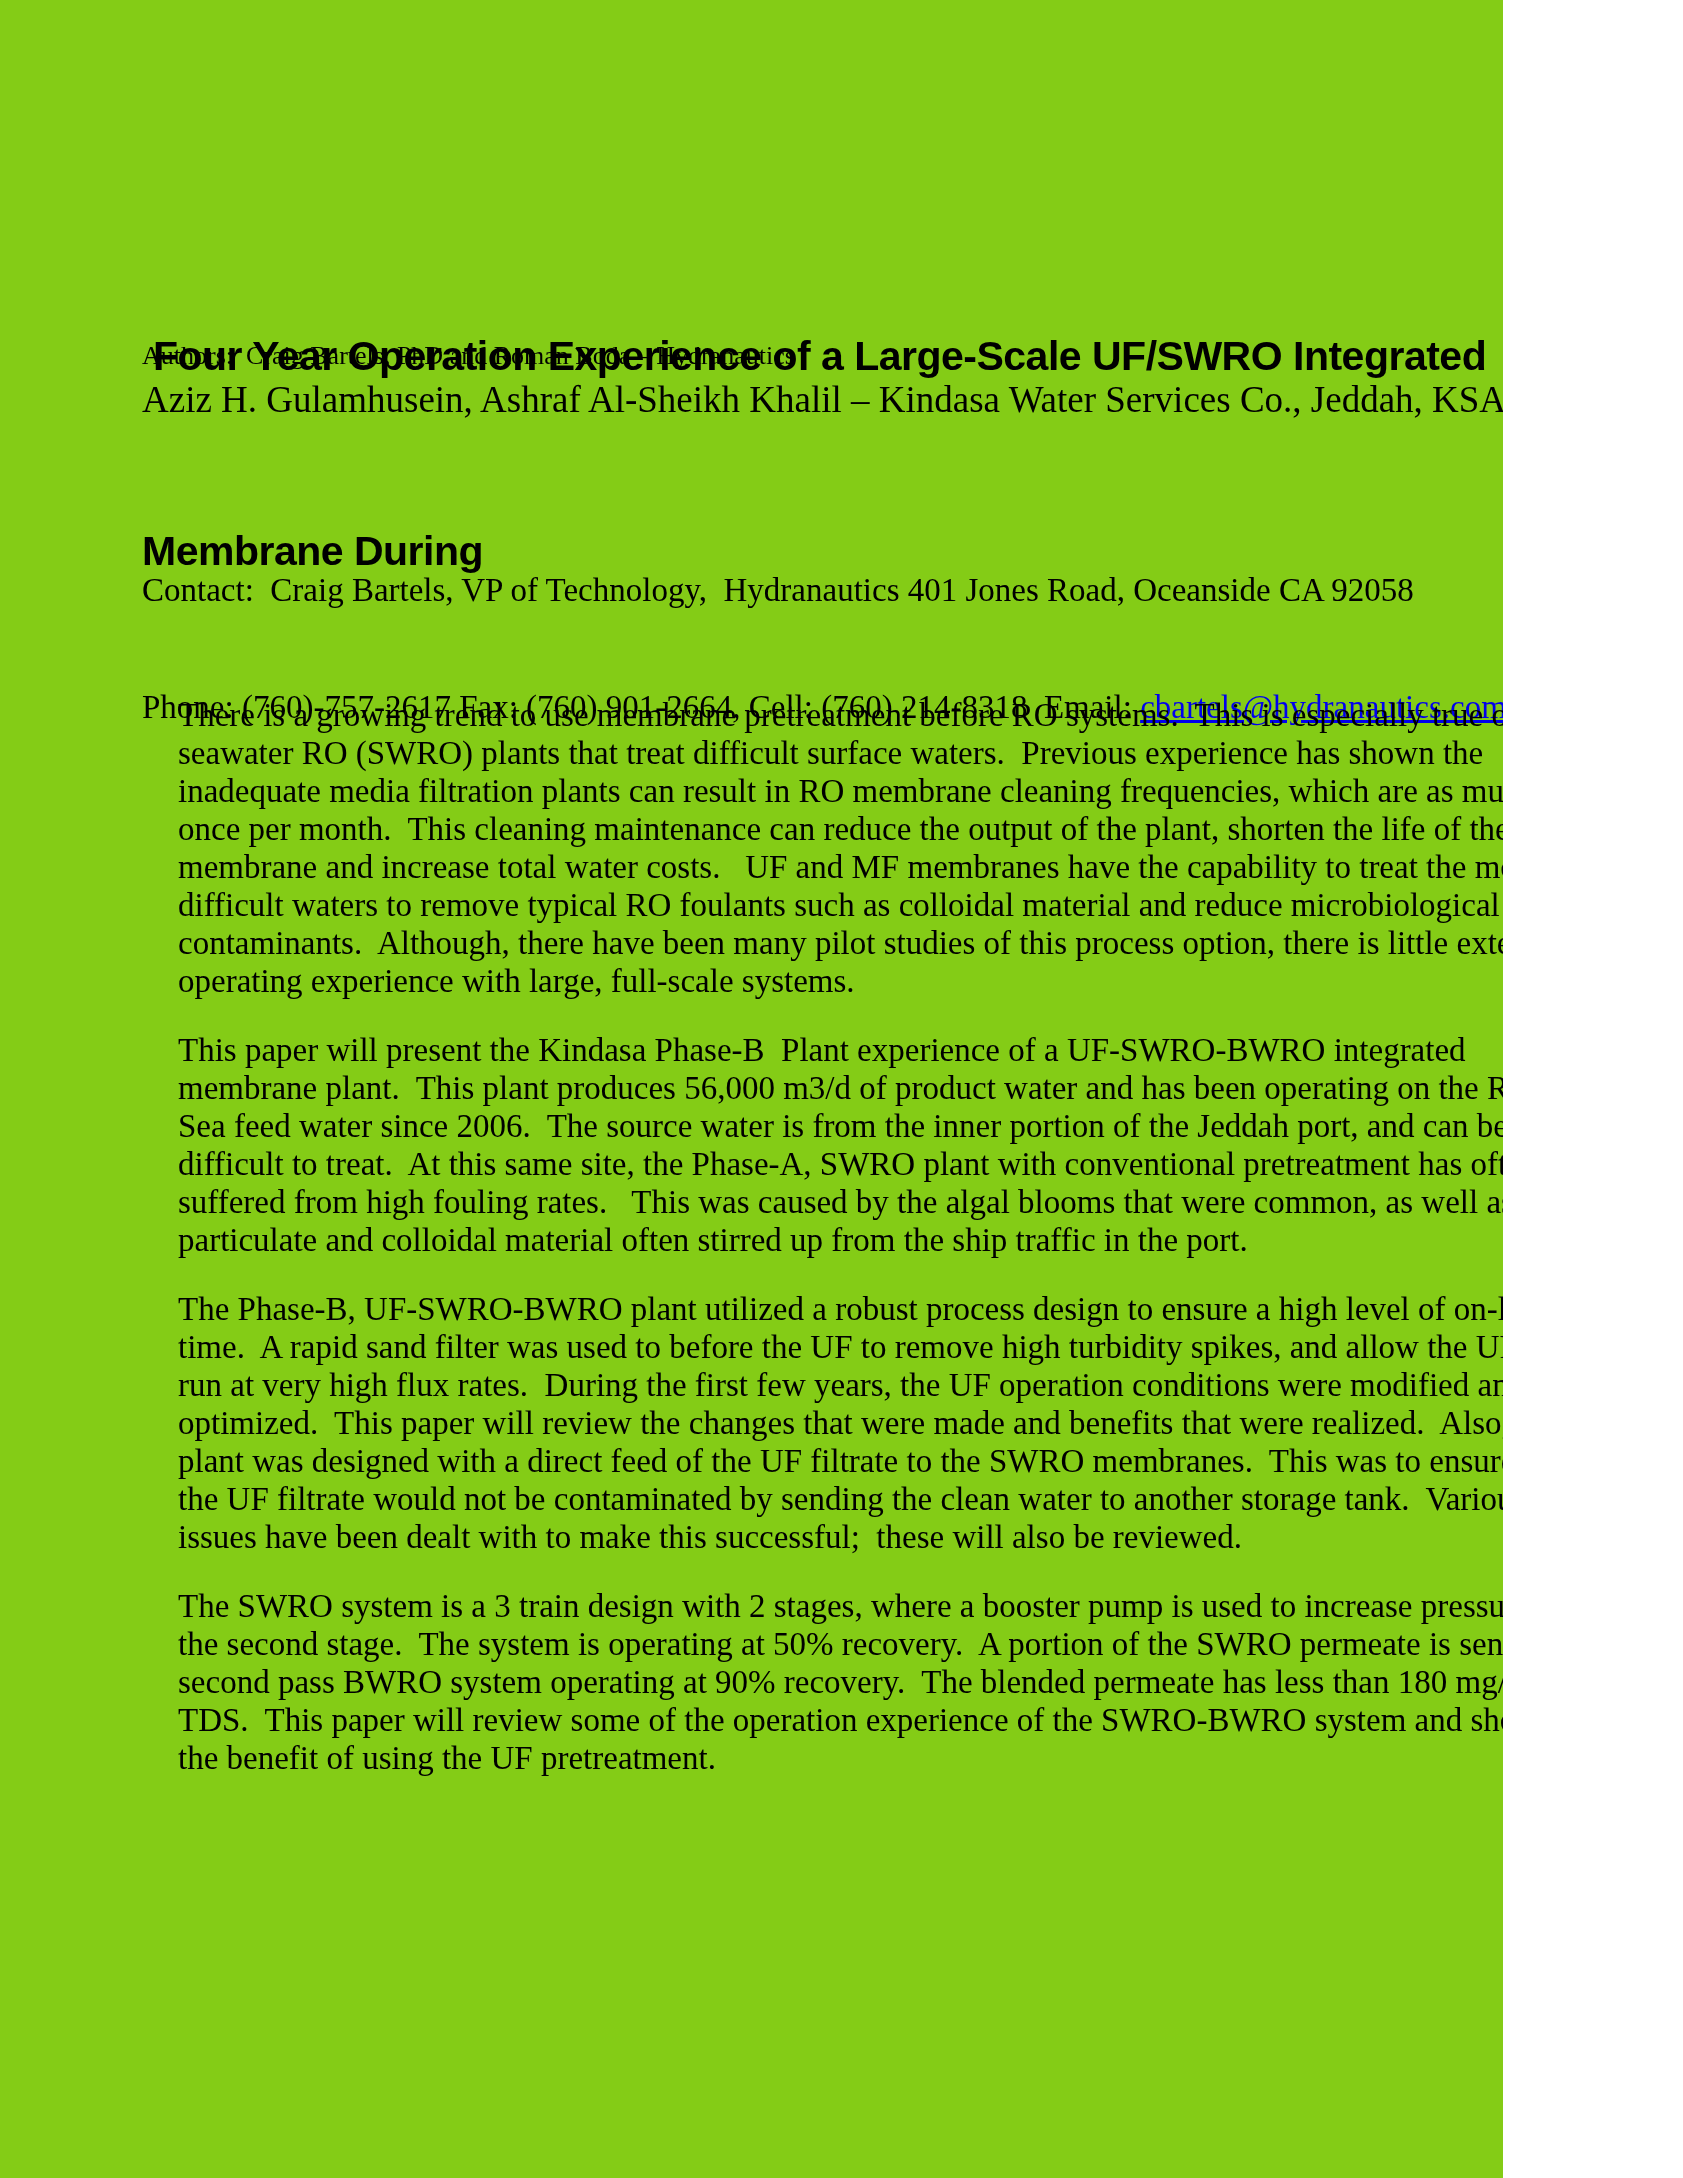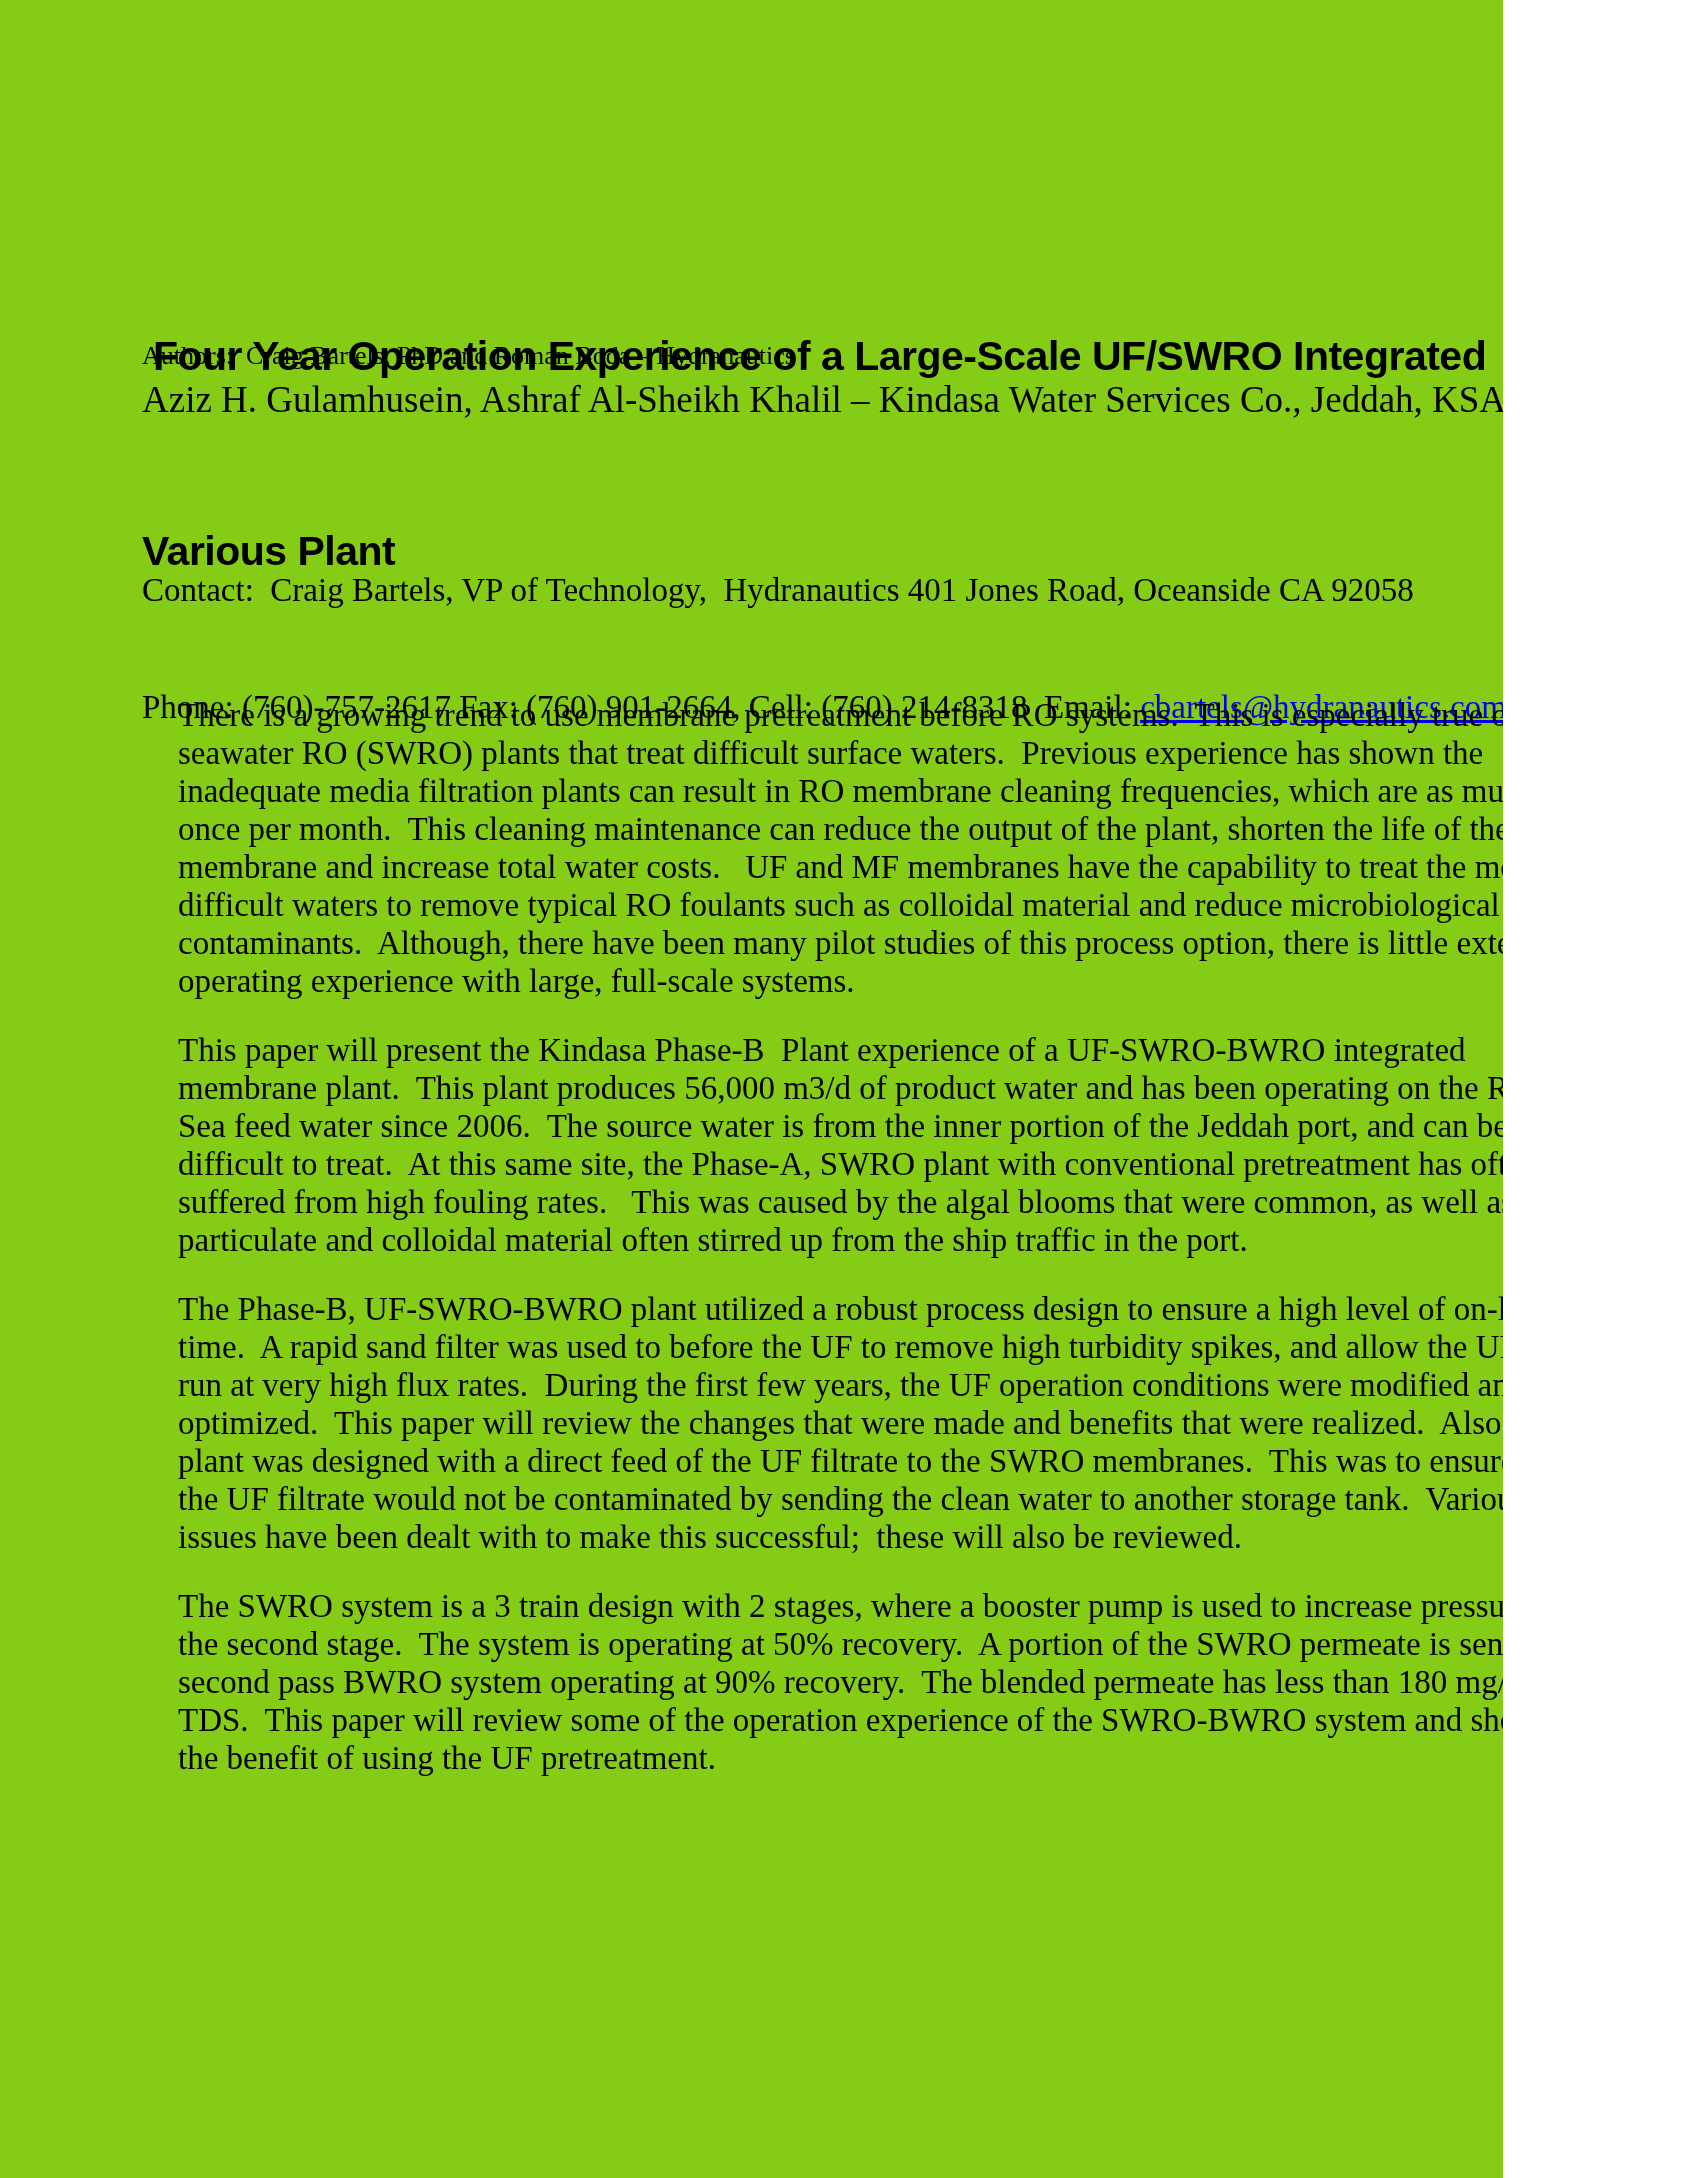--- a/index.html
+++ b/index.html
@@ -64,21 +64,21 @@
     white-space: pre-wrap;
   }
 </style>
 </head>
 <body>
 
 <div class="page">
 
   <div class="content title-block">
     <div> Four Year Operation Experience of a Large-Scale UF/SWRO Integrated</div>
-    <div>Various Plant</div>
+    <div>Membrane During</div>
   </div>
 
   <div class="content authors-block">
     <div class="authors-line1">Authors:  Craig Bartels, PhD and Roman Boda – Hydranautics</div>
     <div class="authors-line2">Aziz H. Gulamhusein, Ashraf Al-Sheikh Khalil – Kindasa Water Services Co., Jeddah, KSA</div>
   </div>
 
   <div class="content contact-block">
     <div>Contact:  Craig Bartels, VP of Technology,  Hydranautics 401 Jones Road, Oceanside CA 92058</div>
     <div><span>Phone: (760)-757-2617 Fax: (760) 901-2664, Cell: (760) 214-8318  Email: </span><a class="email-link" id="email-link" style="color: rgb(0, 0, 238);">cbartels@hydranautics.com</a><span>,</span></div>

